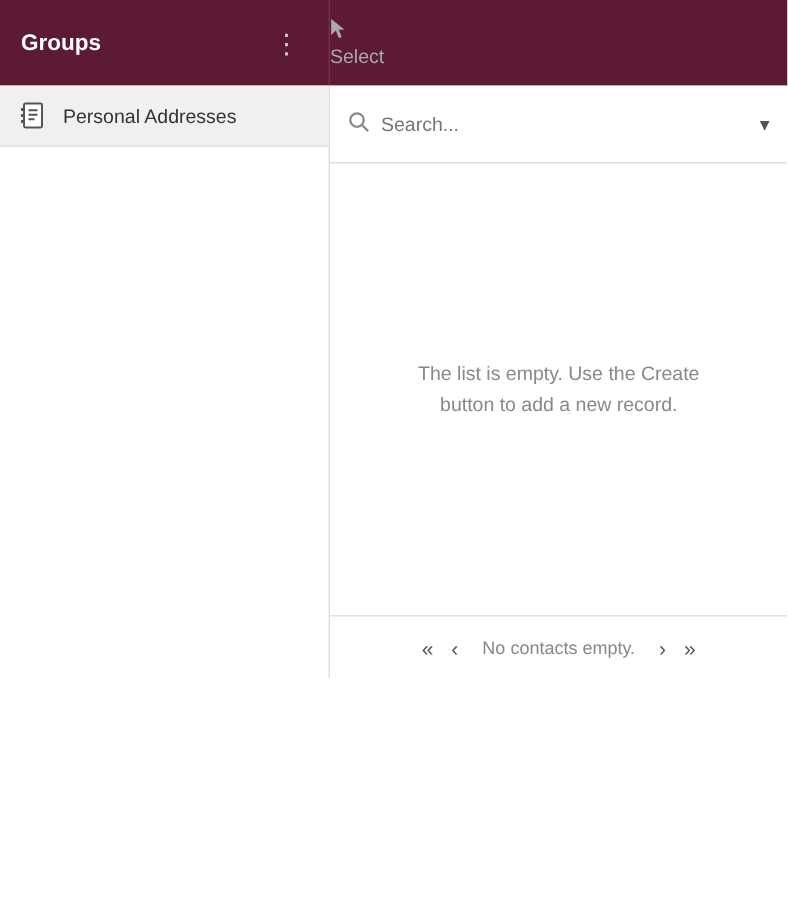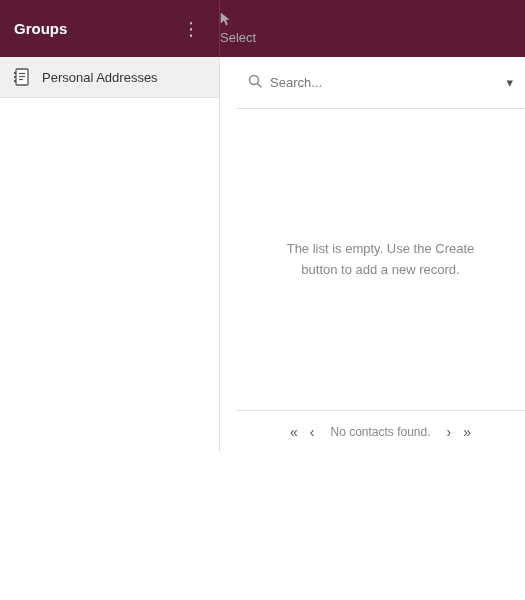--- a/index.html
+++ b/index.html
@@ -79,21 +79,20 @@
     .select-label {
       color: #aaa;
       font-size: 13px;
     }
 
     
     .main {
       display: flex;
       flex: 1;
       overflow: hidden;
-      gap: 16px;
     }
 
     
     .sidebar {
       width: 220px;
       background-color: #ffffff;
       border-right: 1px solid #e0e0e0;
       overflow-y: auto;
       flex-shrink: 0;
     }
@@ -269,20 +268,20 @@
         <span class="search-dropdown-icon">▾</span>
       </div>
 
       <div class="empty-state">
         <p class="empty-state-text">The list is empty. Use the Create button to add a new record.</p>
       </div>
 
       <div class="footer">
         <span class="footer-nav-btn">«</span>
         <span class="footer-nav-btn">‹</span>
-        <span class="footer-status">No contacts found.</span>
+        <span class="footer-status">No contacts empty.</span>
         <span class="footer-nav-btn">›</span>
         <span class="footer-nav-btn">»</span>
       </div>
 
     </div>
   </div>
 </div>
 
 </body></html>

